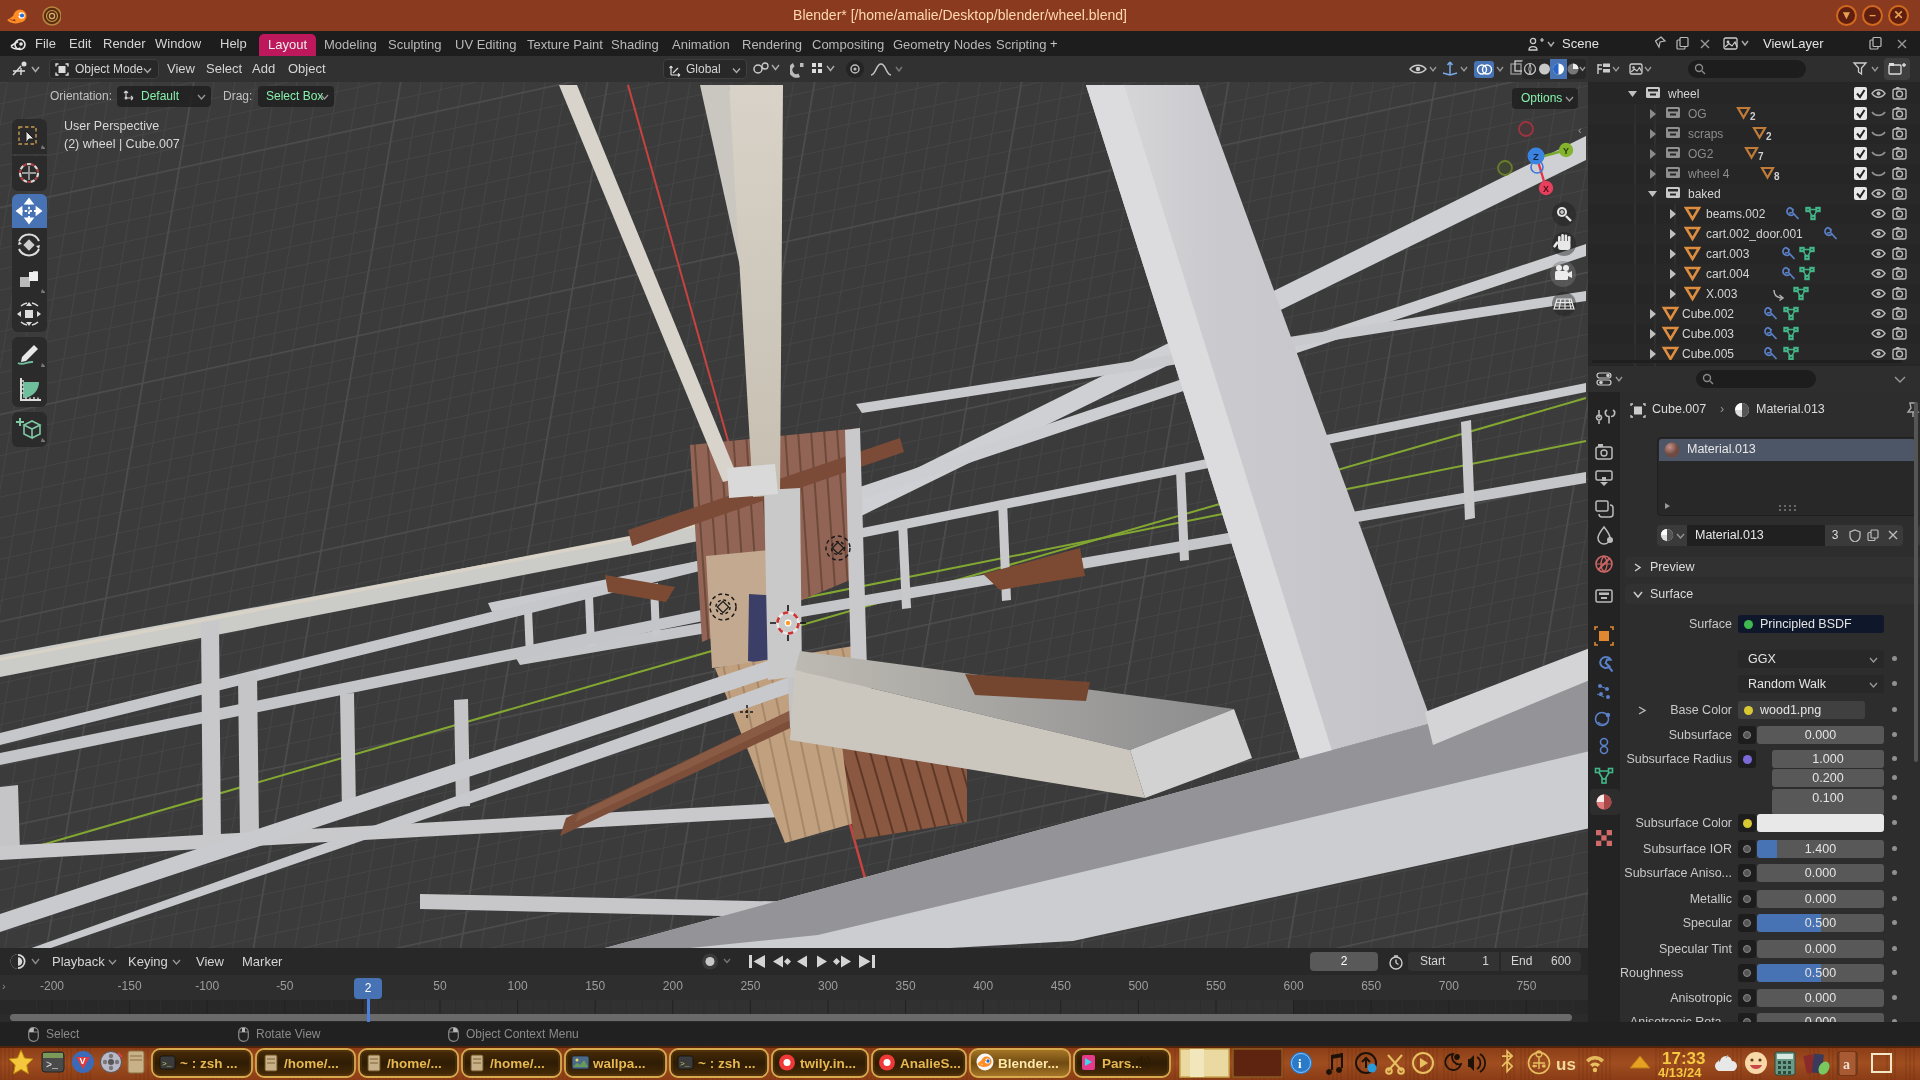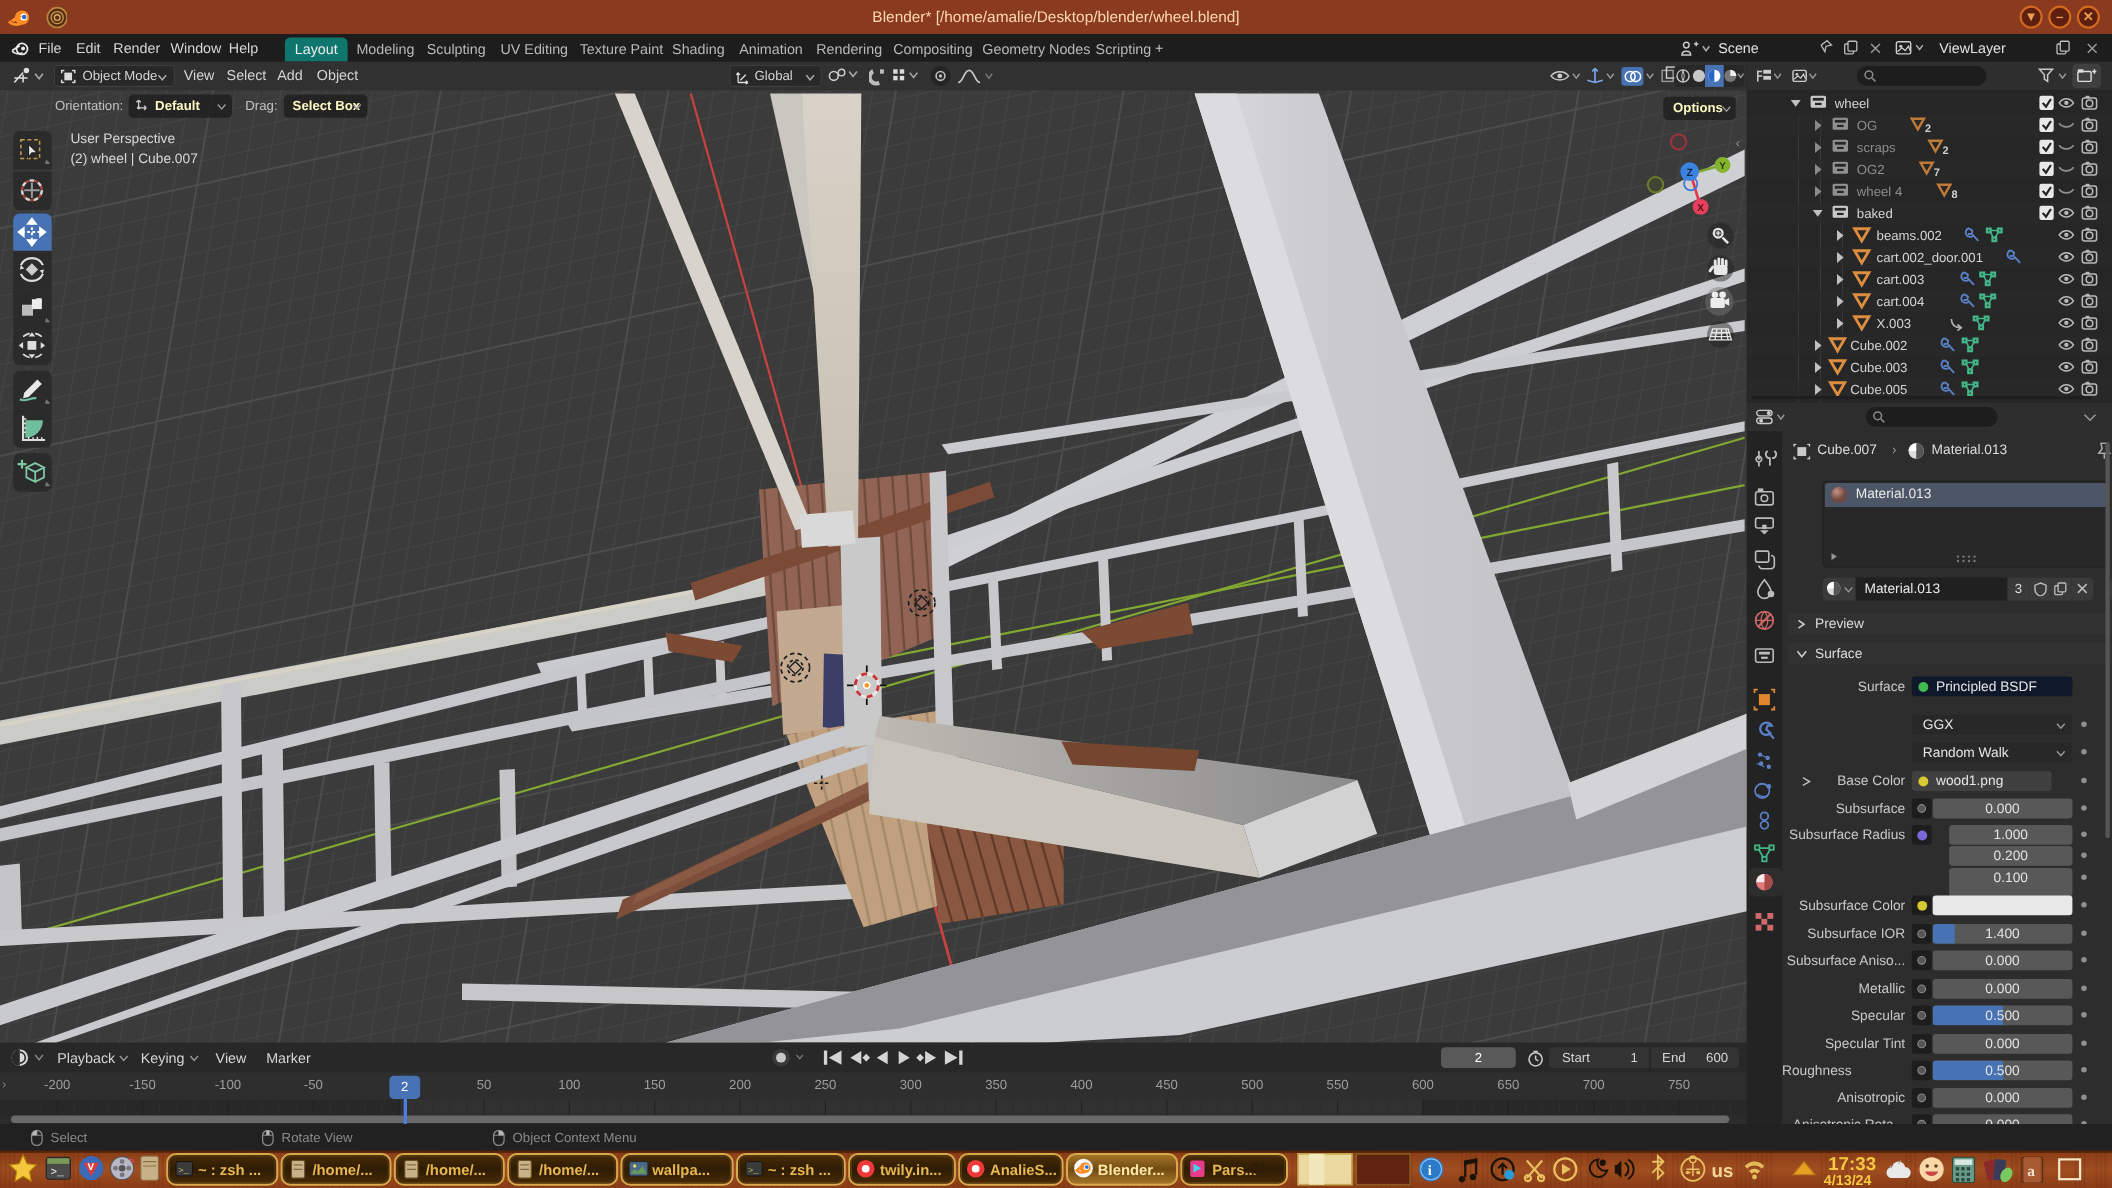--- a/index.html
+++ b/index.html
@@ -10,30 +10,30 @@
   #titlebar { left:0; top:0; width:1920px; height:31px; background:#8a3a1e; }
   #titlebar .title { width:100%; text-align:center; line-height:30px; color:#ffd9ae; font-size:14px; }
   .winbtn { position:absolute; top:5px; width:21px; height:21px; border-radius:50%;
             background:#5e1f10; border:2px solid #d2691e; color:#e8a050; text-align:center;
             line-height:16px; font-size:12px; font-weight:bold; }
 
   #menubar { left:0; top:31px; width:1920px; height:25px; background:#1d1d1d; color:#d5d5d5; font-size:13px; }
   .mi { position:absolute; top:0; line-height:25px; }
   .tab { position:absolute; top:3px; height:22px; line-height:21px; padding:0 9px; color:#b8b8b8;
          border-radius:5px 5px 0 0; font-size:13px; }
-  .tab.active { background:#0f766e; color:#eee; }
+  .tab.active { background:#be185d; color:#eee; }
 
   #vheader { left:0; top:56px; width:1588px; height:26px; background:#313131; color:#d5d5d5; font-size:13px; }
   .vh { position:absolute; top:0; line-height:26px; }
   .dd { position:absolute; top:3px; height:20px; background:#282828; border:1px solid #3e3e3e;
         border-radius:4px; color:#d5d5d5; font-size:12px; line-height:18px; }
 
   #viewport { left:0; top:82px; width:1588px; height:866px; background:#3b3b3b; overflow:hidden; }
   .ovpill { position:absolute; height:21px; background:rgba(30,30,30,0.82); border-radius:4px;
-            color:#fef9c3; font-size:12px; line-height:21px;font-weight:bold; }
+            color:#86efac; font-size:12px; line-height:21px; }
   .ovlabel { position:absolute; color:#c2c2c2; font-size:12px; line-height:21px; }
   .tbtn { position:absolute; left:12px; width:35px; height:35px; background:#2b2b2b; }
   .vptext { position:absolute; color:#d8d8d8; font-size:12.5px; }
 
   #outliner { left:1588px; top:56px; width:332px; height:310px; background:#262626; overflow:hidden; }
   #properties { left:1588px; top:366px; width:332px; height:656px; background:#2d2d2d; overflow:hidden; }
 
   #timeline { left:0; top:948px; width:1588px; height:74px; background:#2b2b2b; overflow:hidden; }
   #statusbar { left:0; top:1022px; width:1920px; height:24px; background:#212121; color:#8a8a8a; font-size:12px; }
   #taskbar { left:0; top:1046px; width:1920px; height:34px; }
@@ -66,21 +66,21 @@
     <svg class="abs" style="left:10px;top:4px" width="18" height="18" viewBox="0 0 18 18">
       <circle cx="10" cy="9.5" r="5" fill="none" stroke="#e8e8e8" stroke-width="1.6"></circle>
       <circle cx="11" cy="9" r="1.8" fill="#e8e8e8"></circle>
       <path d="M1 11 L8 6.5" stroke="#e8e8e8" stroke-width="1.6"></path>
       <path d="M1 11.5 C3.5 14 7.5 14.5 10.5 13" stroke="#e8e8e8" stroke-width="1.6" fill="none"></path>
     </svg>
     <div class="mi" style="left:35px">File</div>
     <div class="mi" style="left:69px">Edit</div>
     <div class="mi" style="left:103px">Render</div>
     <div class="mi" style="left:155px">Window</div>
-    <div class="mi" style="left:208px">Help</div>
+    <div class="mi" style="left:220px">Help</div>
     <div class="tab active" style="left:259px">Layout</div>
     <div class="tab" style="left:315px">Modeling</div>
     <div class="tab" style="left:379px">Sculpting</div>
     <div class="tab" style="left:446px">UV Editing</div>
     <div class="tab" style="left:518px">Texture Paint</div>
     <div class="tab" style="left:602px">Shading</div>
     <div class="tab" style="left:663px">Animation</div>
     <div class="tab" style="left:733px">Rendering</div>
     <div class="tab" style="left:803px">Compositing</div>
     <div class="tab" style="left:884px">Geometry Nodes</div>

